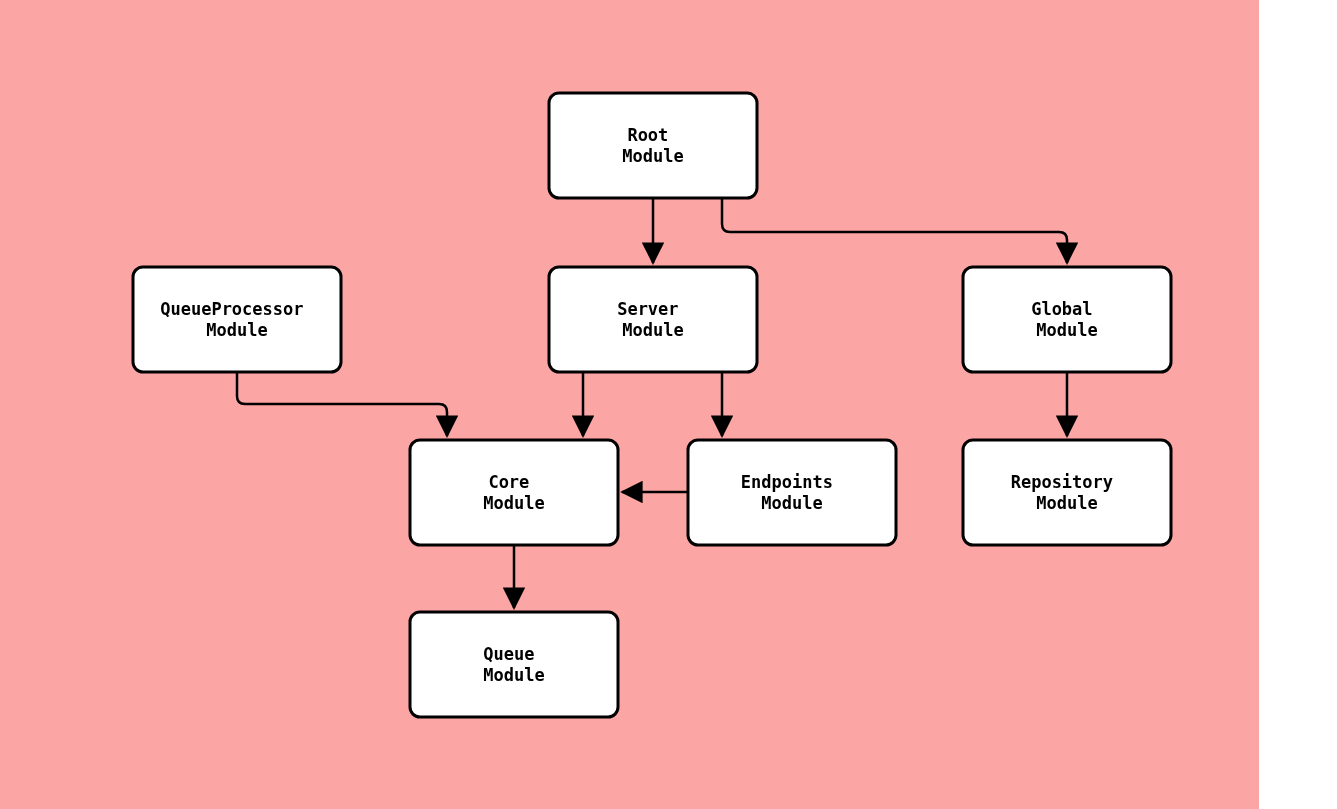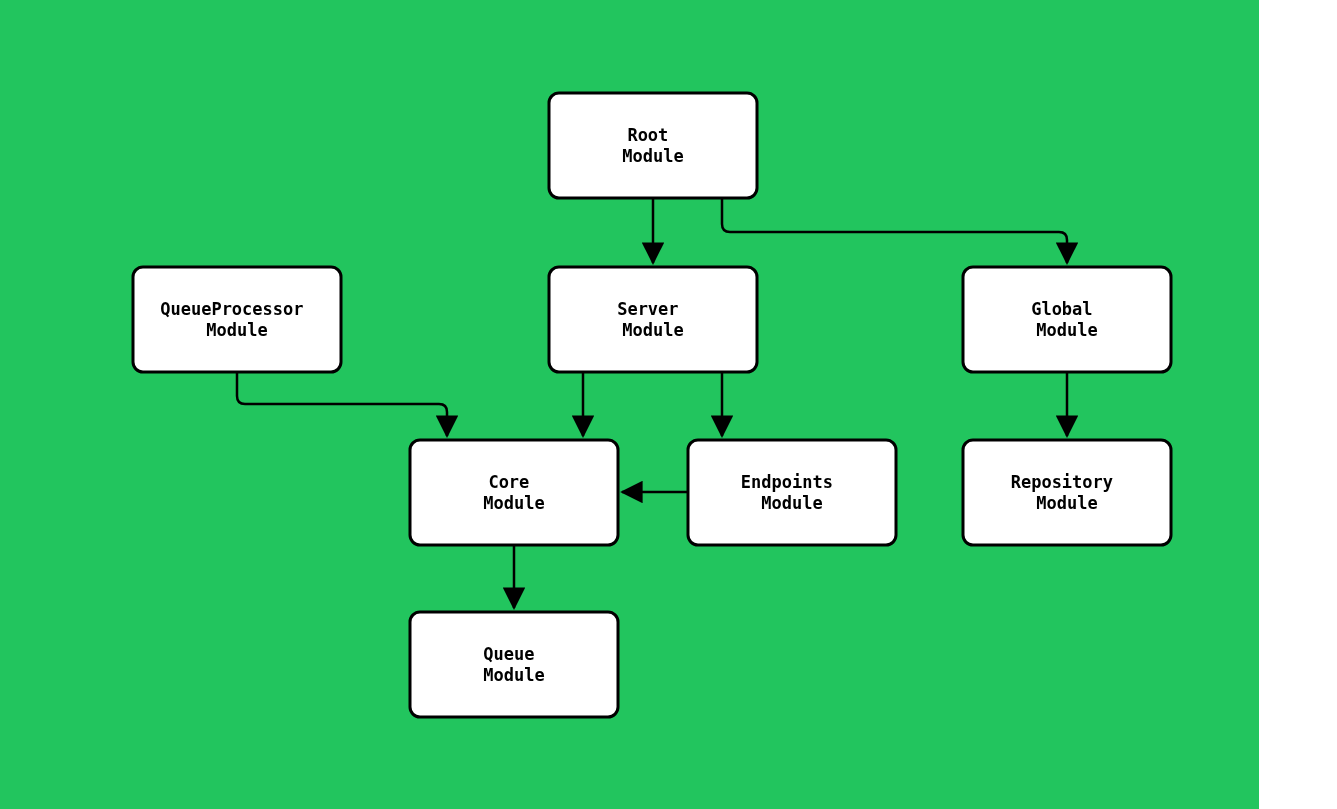--- a/index.html
+++ b/index.html
@@ -4,21 +4,21 @@
 <style>
   html, body {
     margin: 0;
     padding: 0;
     background: #ffffff;
   }
   #stage {
     position: relative;
     width: 1259px;
     height: 809px;
-    background: #22c55e;
+    background: #fca5a5;
     overflow: hidden;
   }
   svg.diagram {
     display: block;
     width: 1337px;
     height: 809px;
   }
   .edge {
     fill: none;
     stroke: #000000;

